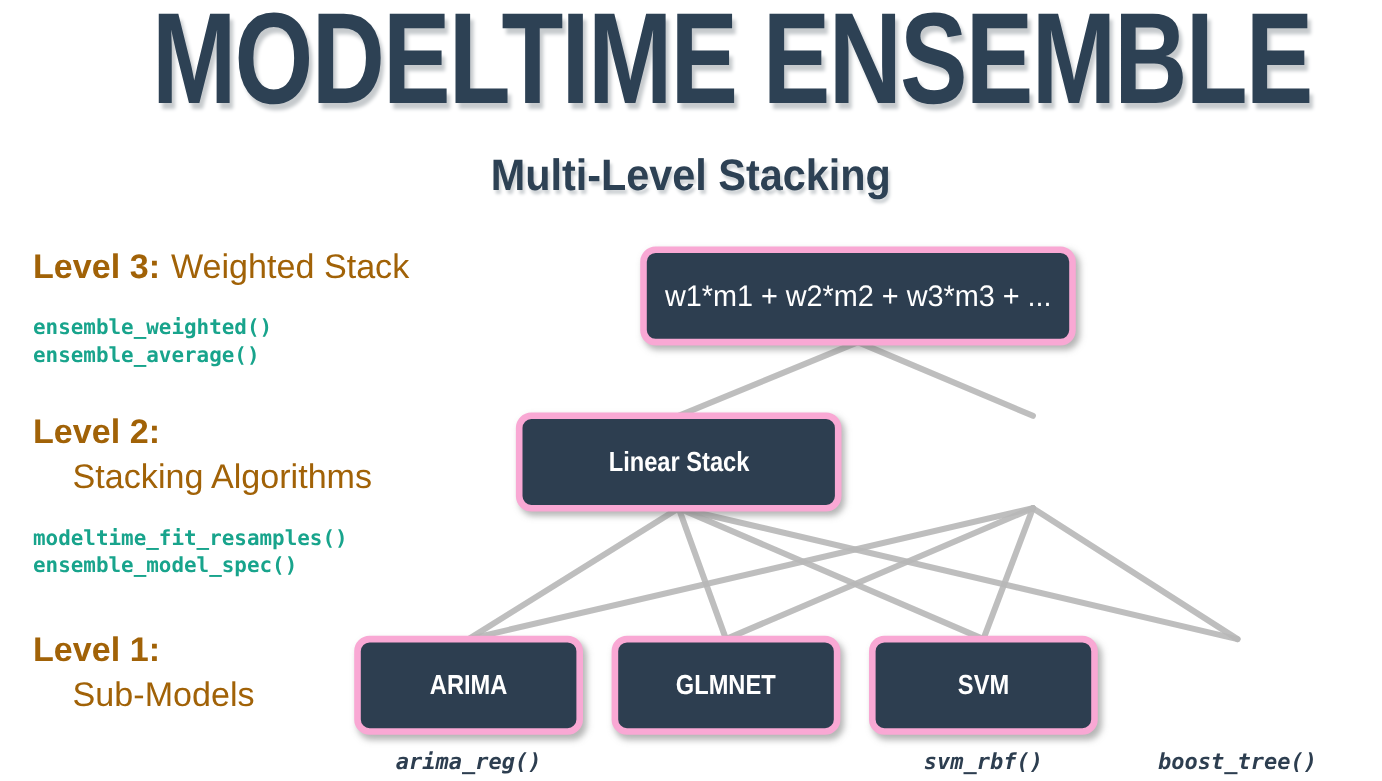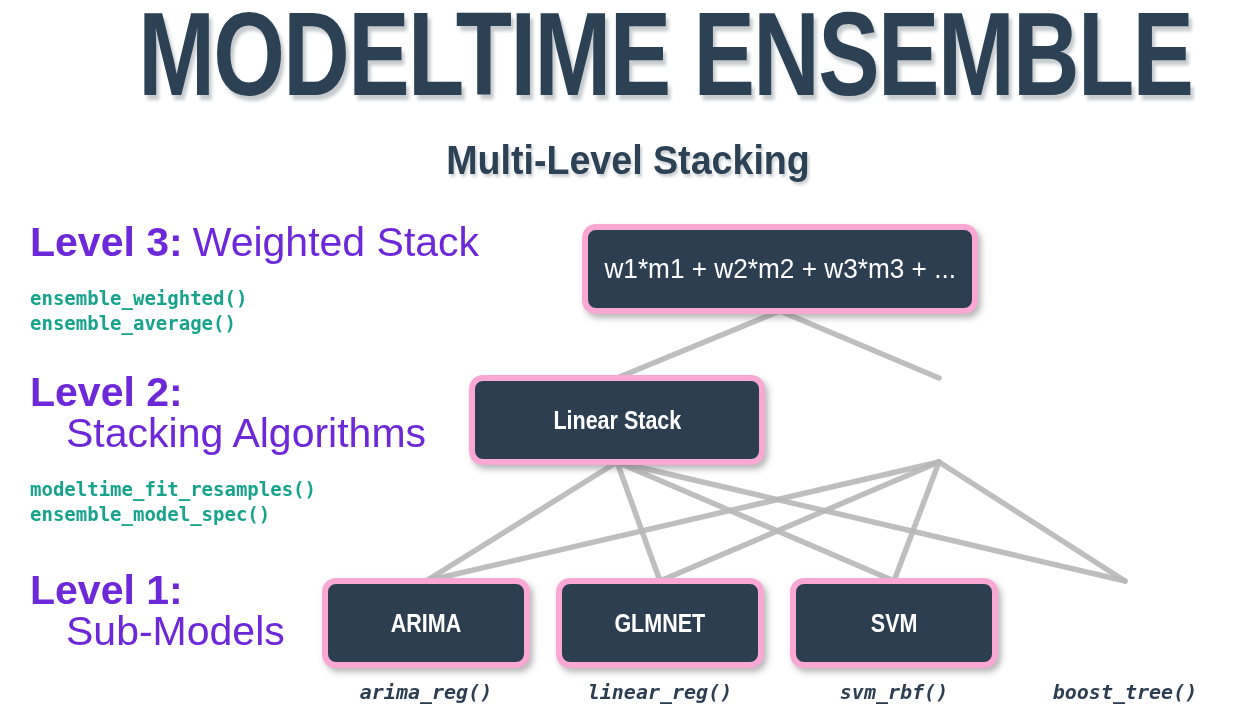--- a/index.html
+++ b/index.html
@@ -42,22 +42,22 @@
     transform: scaleX(0.94);
     transform-origin: 50% 50%;
     text-shadow: 2px 3px 3px #cdd1d4;
     white-space: nowrap;
     z-index: 2;
   }
 
   
   .level-block { position: absolute; left: 30px; z-index: 2; }
   .lvl-heading {
-    font-size: 41px;
-    color: #6d28d9;
+    font-size: 31px;
+    color: #a16207;
     line-height: 41px;
     white-space: nowrap;
   }
   .lvl-heading .b { font-weight: bold; }
   .lvl-heading .r { font-weight: normal; }
   .inline-desc .r { margin-left: 10px; }
   .block-desc .r { display: block; margin-left: 36px; }
   .code {
     font-family: "DejaVu Sans Mono", "Liberation Mono", monospace;
     font-weight: bold;
@@ -175,17 +175,16 @@
     <span class="node-label">ARIMA</span>
   </div>
   <div class="node" style="left:556px; top:578px; width:208px; height:90px">
     <span class="node-label">GLMNET</span>
   </div>
   <div class="node" style="left:790px; top:578px; width:208px; height:90px">
     <span class="node-label">SVM</span>
   </div>
 
   <div class="fn-label" style="left:322px; top:680px; width:208px">arima_reg()</div>
-  <div class="fn-label" style="left:556px; top:680px; width:208px">linear_reg()</div>
   <div class="fn-label" style="left:790px; top:680px; width:208px">svm_rbf()</div>
   <div class="fn-label" style="left:1021px; top:680px; width:208px">boost_tree()</div>
 
 </div>
 
 </body></html>

